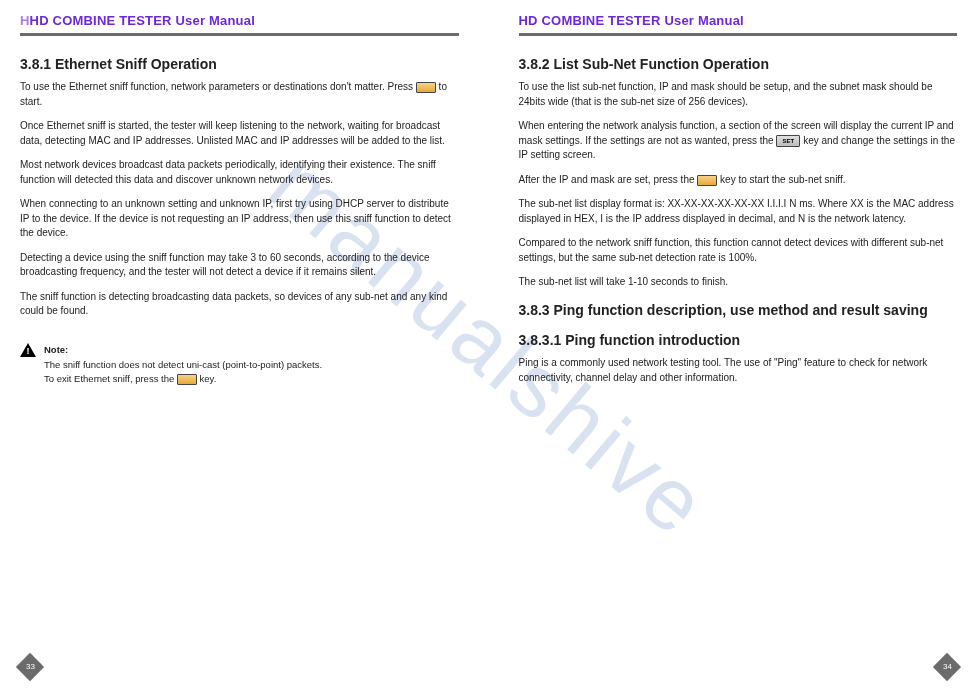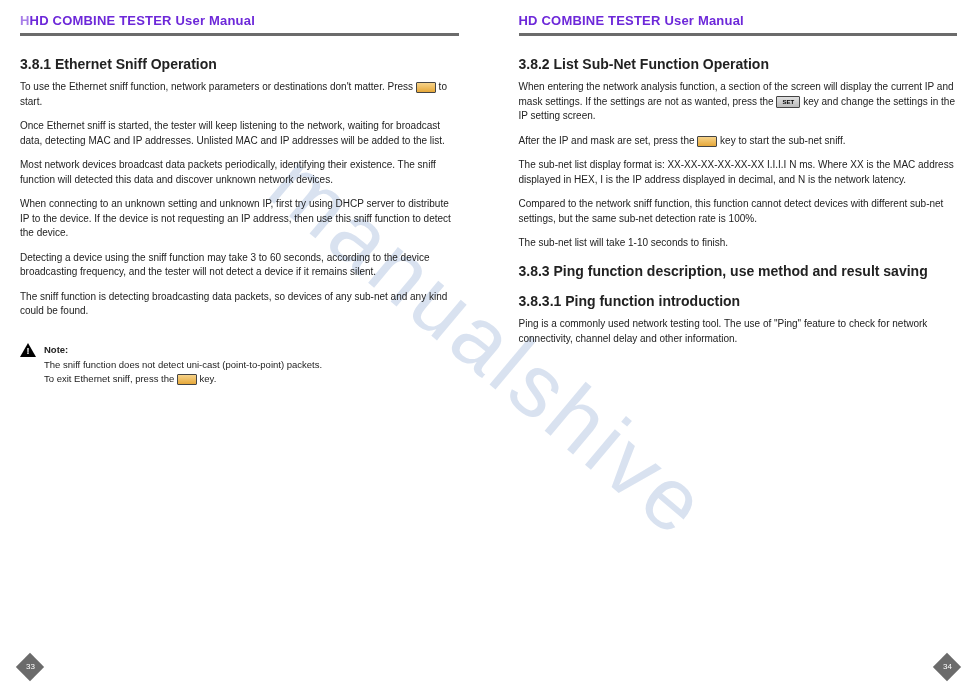--- a/index.html
+++ b/index.html
@@ -150,20 +150,21 @@
     <div class="page-diamond left">
         <span>33</span>
       </div>
   </div>
 
   <div class="col">
     <div class="header"><span>HD COMBINE TESTER User Manual</span></div>
 
     <div class="sect-title">3.8.2 List Sub-Net Function Operation</div>
 
+    <p class="para">To use the list sub-net function, IP and mask should be setup, and the subnet mask should be 24bits wide (that is the sub-net size of 256 devices).</p>
     <p class="para">
       <span>When entering the network analysis function, a section of the screen will display the current IP and mask settings. If the settings are not as wanted, press the </span>
       <span class="btn set">SET</span>
       <span> key and change the settings in the IP setting screen.</span>
     </p>
     <p class="para">
       <span>After the IP and mask are set, press the </span>
       <span class="btn"></span>
       <span> key to start the sub-net sniff.</span>
     </p>

